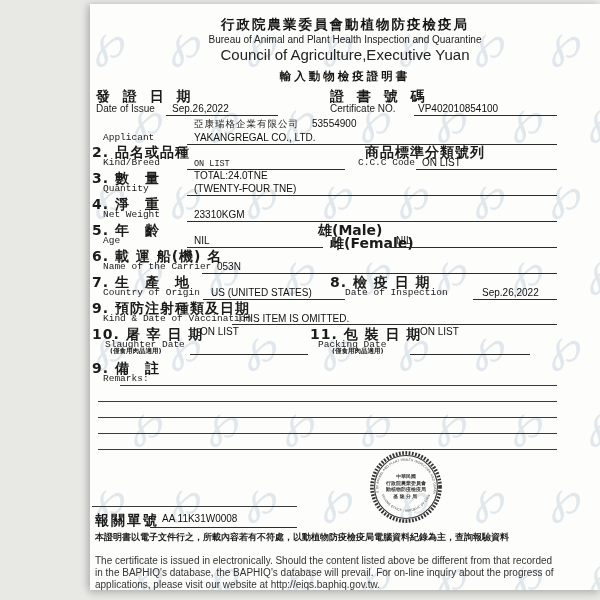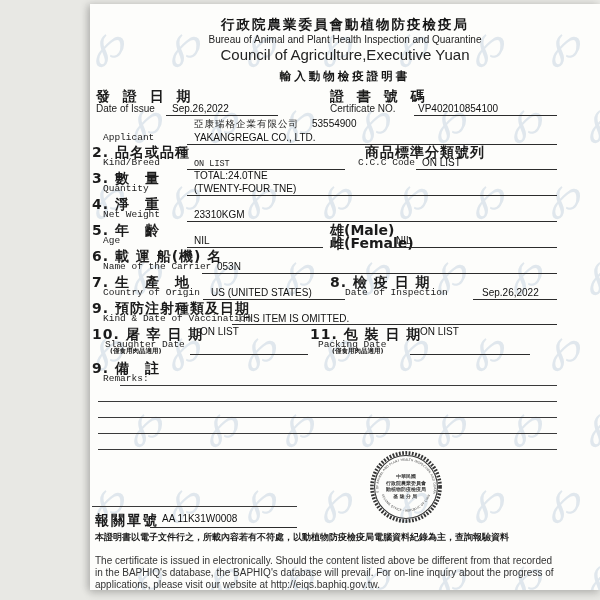--- a/index.html
+++ b/index.html
@@ -139,21 +139,21 @@
   <div class="abs enl" style="left:13px;top:179px">Quantity</div>
   <div class="abs val" style="left:104px;top:179px">(TWENTY-FOUR TNE)</div>
   <div class="ul" style="left:97px;top:191px;width:370px"></div>
 
   <div class="abs zh" style="left:2px;top:192px">4. 淨　重</div>
   <div class="abs enl" style="left:13px;top:205px">Net Weight</div>
   <div class="abs val" style="left:104px;top:205px">23310KGM</div>
   <div class="ul" style="left:97px;top:217px;width:370px"></div>
 
   <div class="abs zh" style="left:2px;top:218px">5. 年　齡</div>
-  <div class="abs zh" style="left:240px;top:218px;letter-spacing:0">雄(Male)</div>
+  <div class="abs zh" style="left:228px;top:218px;letter-spacing:0">雄(Male)</div>
   <div class="abs enl" style="left:13px;top:231px">Age</div>
   <div class="abs val" style="left:104px;top:231px">NIL</div>
   <div class="abs zh" style="left:240px;top:231px;letter-spacing:0">雌(Female)</div>
   <div class="abs val" style="left:306px;top:231px">NIL</div>
   <div class="ul" style="left:97px;top:243px;width:136px"></div>
   <div class="ul" style="left:300px;top:243px;width:167px"></div>
 
   <div class="abs zh" style="left:2px;top:244px">6. 載 運 船(機) 名</div>
   <div class="abs enl" style="left:13px;top:257px">Name of the Carrier</div>
   <div class="abs val" style="left:127px;top:257px">053N</div>

